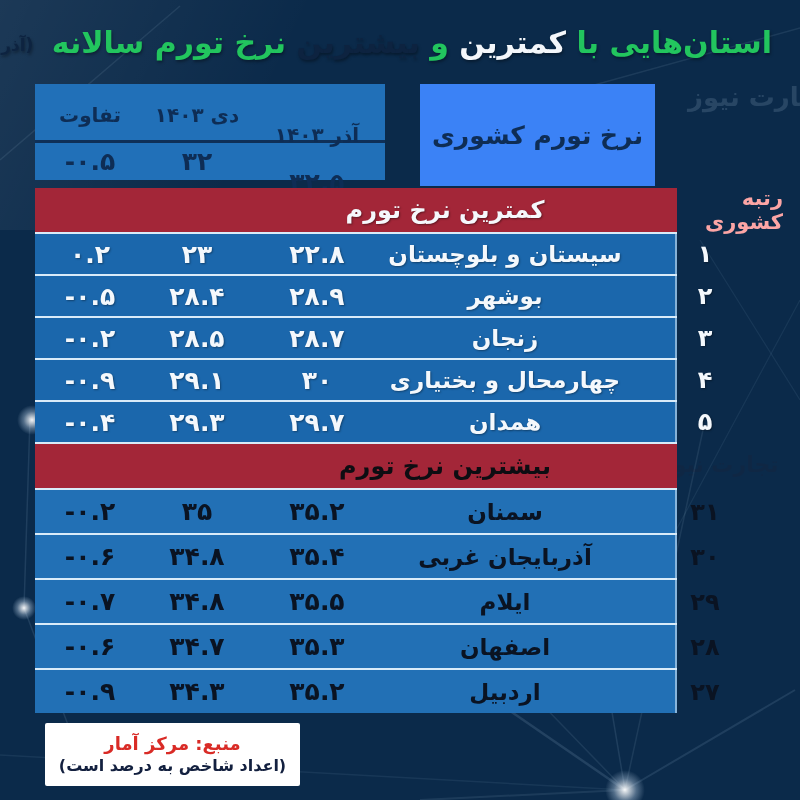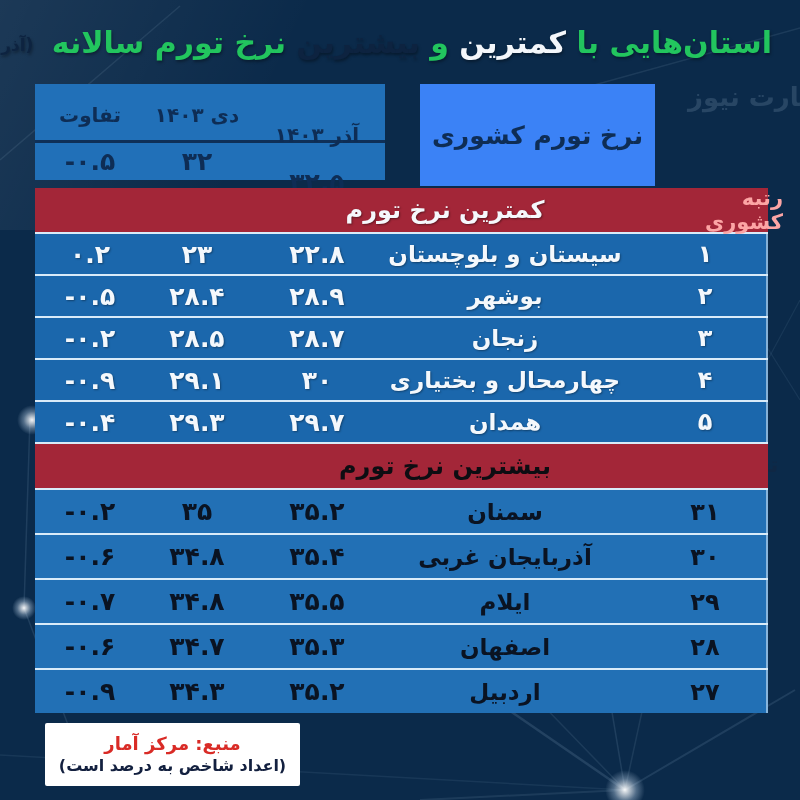--- a/index.html
+++ b/index.html
@@ -32,21 +32,21 @@
   .nat-left .cell{position:absolute;top:0;bottom:0;display:flex;align-items:center;justify-content:center;color:#0e2d55;}
   .nat-cols .cell{font-size:20px;padding-top:6px;}
   .nat-vals .cell{font-size:26px;}
   .c-azar{left:222px;width:120px;margin-top:39px;}
   .c-dey{left:102px;width:120px;}
   .c-diff{left:0px;width:110px;}
   .nat-right{position:absolute;left:420px;top:84px;width:235px;height:102px;background:#3b82f6;
     display:flex;align-items:center;justify-content:center;color:#0e2d55;font-size:25px;}
 
   
-  .table{position:absolute;left:35px;top:188px;width:733px;
+  .table{position:absolute;left:35px;top:188px;width:642px;
     display:flex;flex-direction:column;gap:2px;background:#d9ebf9;}
   .band{position:relative;background:#a32638;}
   .band1{height:44px;}
   .band2{height:44px;}
   .band-label{position:absolute;left:250px;width:320px;top:0;bottom:0;
     display:flex;align-items:center;justify-content:center;font-size:24px;}
   .band1 .band-label{color:#f5f8fc;text-shadow:1px 1px 2px rgba(0,0,0,0.4);}
   .band2 .band-label{color:#0d0d12;}
   .rank-header{position:absolute;left:626px;width:122px;top:0;bottom:0;
     display:flex;align-items:center;justify-content:center;color:#fca5a5;font-size:21px;}

